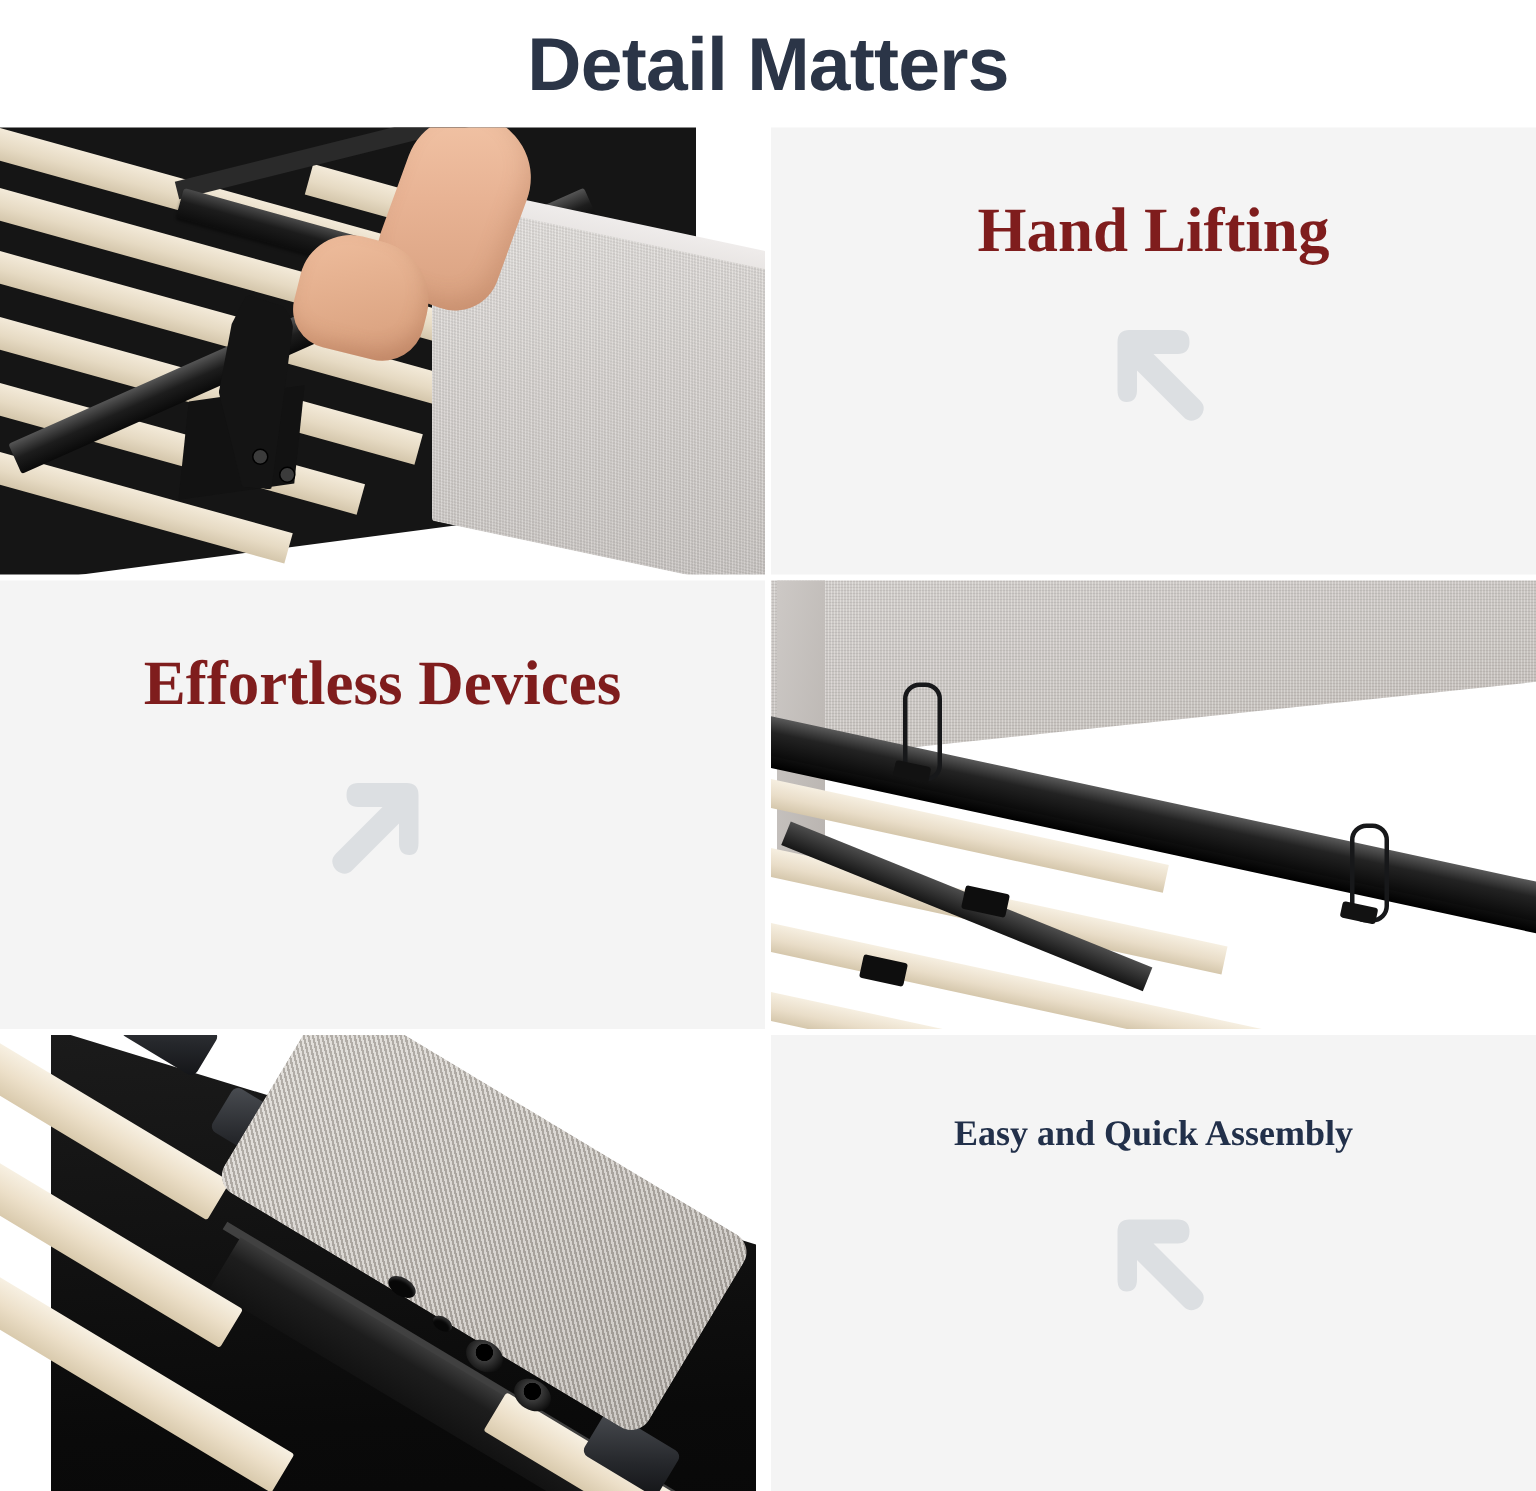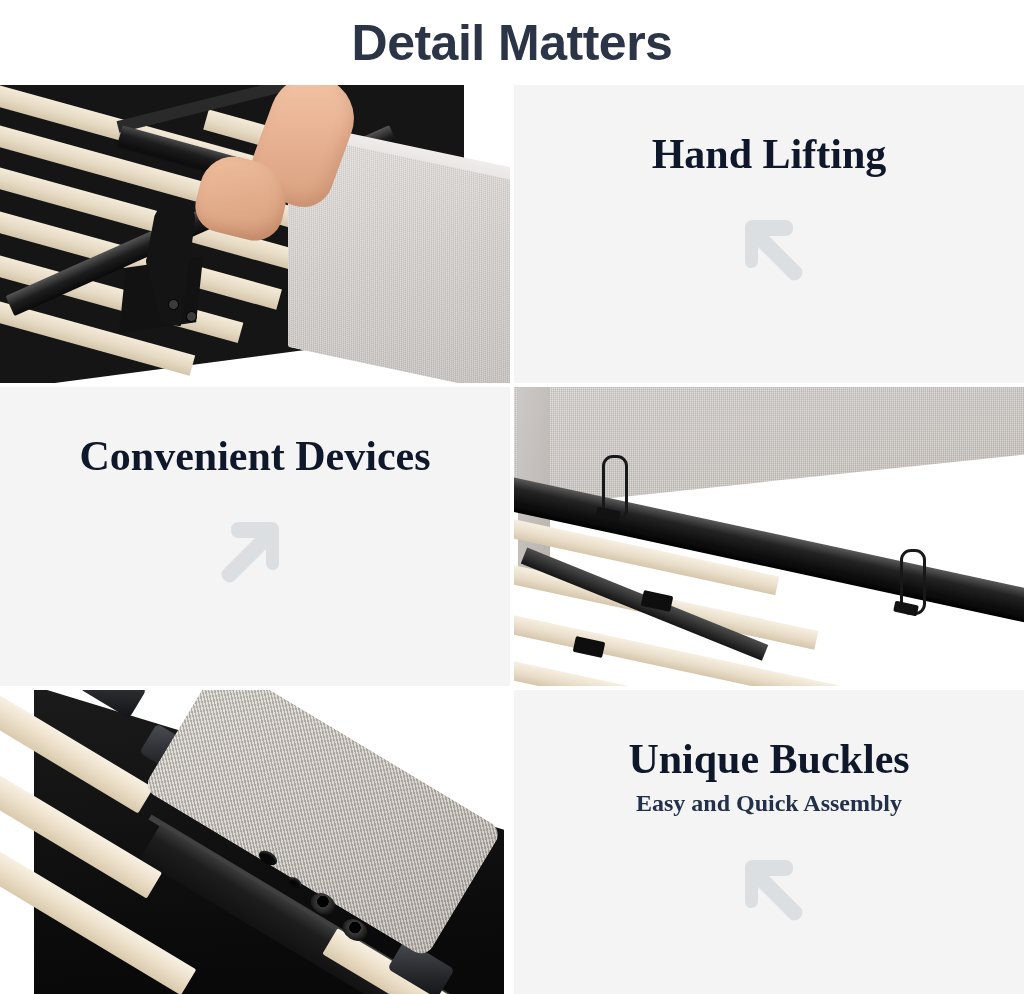--- a/index.html
+++ b/index.html
@@ -41,21 +41,21 @@
   
   .text-cell{
     background:#f4f4f4;
     display:flex;flex-direction:column;align-items:center;justify-content:flex-start;
     padding-top:46px;box-sizing:border-box;
   }
   .t-head{
     font-family:"Liberation Serif", serif;
     font-weight:bold;
     font-size:42px;
-    color:#0f172a;
+    color:#7f1d1d;
     line-height:1.12;
     margin:0;
     text-align:center;
     white-space:nowrap;
   }
   .t-sub{
     font-family:"Liberation Serif", serif;
     font-weight:bold;
     font-size:24px;
     color:#22304a;
@@ -295,21 +295,21 @@
       <div class="arrow-wrap">
         <svg width="92" height="92" viewBox="0 0 92 92" aria-hidden="true">
           <path d="M22 58 L22 26 Q22 18 30 18 L62 18 Q70 18 70 26 Q70 34 62 34 L46 34 L77 65 Q82 70 77 76 Q71 81 66 76 L35 45 L35 58 Q35 66 28 66 Q22 66 22 58 Z" fill="#dcdfe2"></path>
         </svg>
       </div>
     </div>
 
     <div class="gut" style="grid-column:1/4;"></div>
 
     <div class="cell text-cell">
-      <h2 class="t-head">Convenient Devices</h2>
+      <h2 class="t-head">Effortless Devices</h2>
       <div class="arrow-wrap">
         <svg width="92" height="92" viewBox="0 0 92 92" aria-hidden="true">
           <path d="M70 58 L70 26 Q70 18 62 18 L30 18 Q22 18 22 26 Q22 34 30 34 L46 34 L15 65 Q10 70 15 76 Q21 81 26 76 L57 45 L57 58 Q57 66 64 66 Q70 66 70 58 Z" fill="#dcdfe2"></path>
         </svg>
       </div>
     </div>
     <div class="gut"></div>
     <div class="cell">
       <div class="ph p2">
         <div class="hb"></div>
@@ -359,21 +359,20 @@
         <div class="fabric"></div>
 
         <div class="hole" style="left:258px;top:162px;"></div>
         <div class="hole" style="left:288px;top:188px;width:14px;height:9px;"></div>
         <div class="grommet" style="left:310px;top:204px;"></div>
         <div class="grommet" style="left:342px;top:230px;"></div>
       </div>
     </div>
     <div class="gut"></div>
     <div class="cell text-cell">
-      <h2 class="t-head">Unique Buckles</h2>
       <p class="t-sub">Easy and Quick Assembly</p>
       <div class="arrow-wrap">
         <svg width="92" height="92" viewBox="0 0 92 92" aria-hidden="true">
           <path d="M22 58 L22 26 Q22 18 30 18 L62 18 Q70 18 70 26 Q70 34 62 34 L46 34 L77 65 Q82 70 77 76 Q71 81 66 76 L35 45 L35 58 Q35 66 28 66 Q22 66 22 58 Z" fill="#dcdfe2"></path>
         </svg>
       </div>
     </div>
 
   </div>
 </div>

